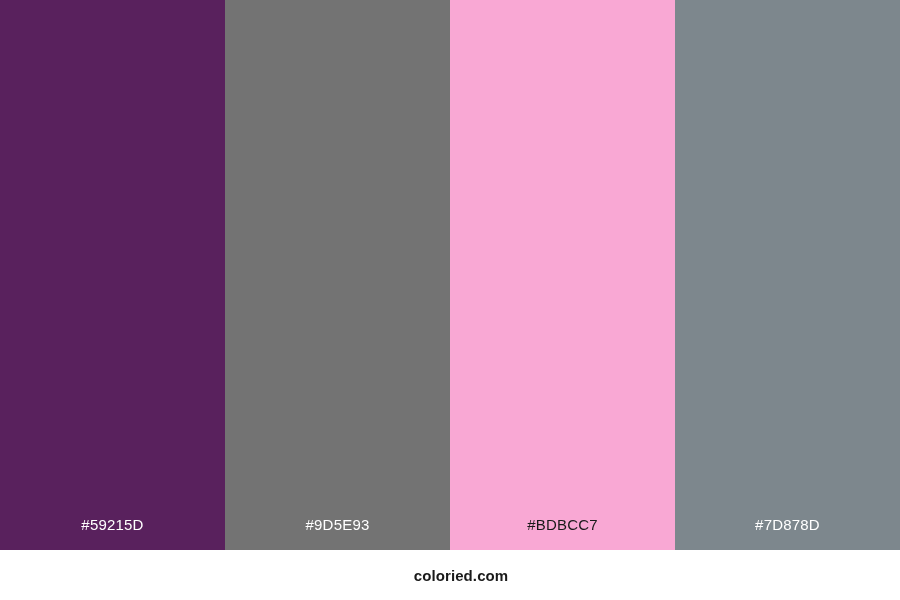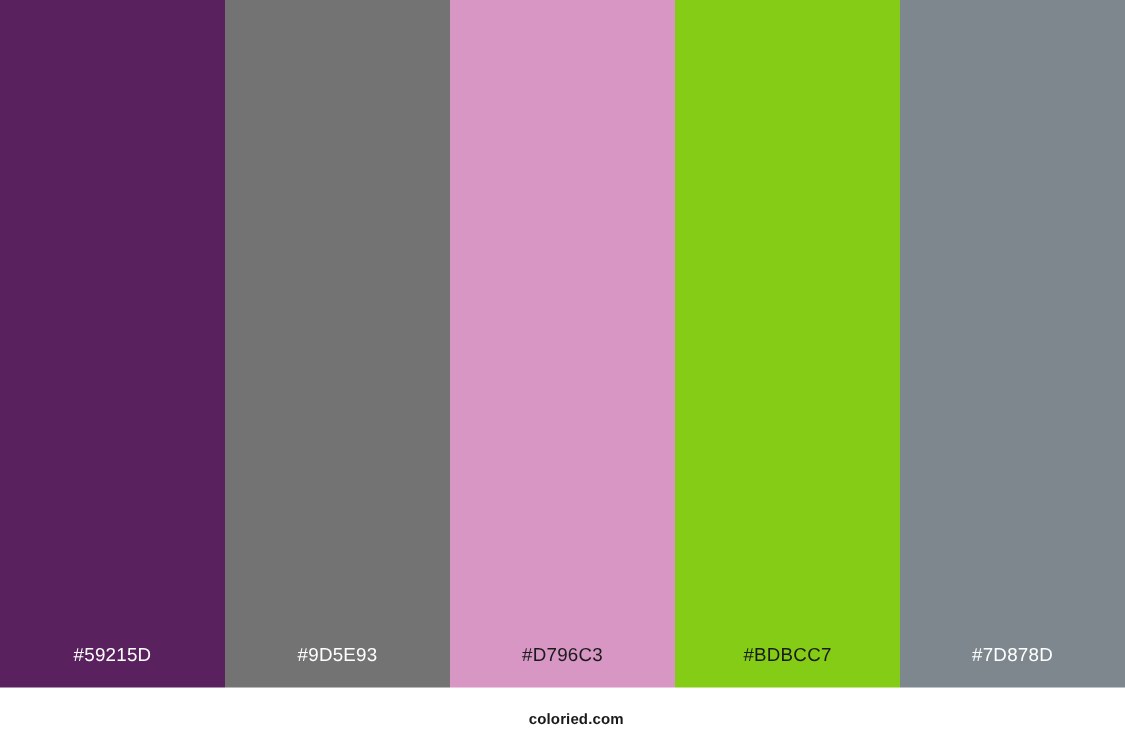--- a/index.html
+++ b/index.html
@@ -51,21 +51,21 @@
   .label-dark  { color: #1a1a1a; }
   #footer-bar {
     width: 900px;
     height: 50px;
     background: #ffffff;
     display: flex;
     align-items: center;
     justify-content: center;
   }
   #footer-text {
-    font-size: 12px;
+    font-size: 15px;
     font-weight: 700;
     color: #1a1a1a;
     letter-spacing: 0.1px;
     font-family: "Liberation Sans", sans-serif;
     user-select: none;
     margin-left: 22px;
   }
 </style>
 </head>
 <body style="background-color: rgb(255, 255, 255);">
@@ -75,25 +75,22 @@
   <div id="swatch-strip">
 
     <div class="swatch" style="background-color: rgb(89, 33, 93);">
       <span class="swatch-label label-light" style="color: rgb(255, 255, 255);">#59215D</span>
     </div>
 
     <div class="swatch" style="background-color: #737373;">
       <span class="swatch-label label-light" style="color: rgb(255, 255, 255);">#9D5E93</span>
     </div>
 
-    <div class="swatch" style="background-color: rgb(215, 150, 195);">
-      <span class="swatch-label label-dark" style="color: rgb(26, 26, 26);">#D796C3</span>
-    </div>
 
-    <div class="swatch" style="background-color: #84cc16;">
+    <div class="swatch" style="background-color: #f9a8d4;">
       <span class="swatch-label label-dark" style="color: rgb(26, 26, 26);">#BDBCC7</span>
     </div>
 
     <div class="swatch" style="background-color: rgb(125, 135, 141);">
       <span class="swatch-label label-dark" style="color: #ffffff;">#7D878D</span>
     </div>
 
   </div>
 
   <div id="footer-bar">

